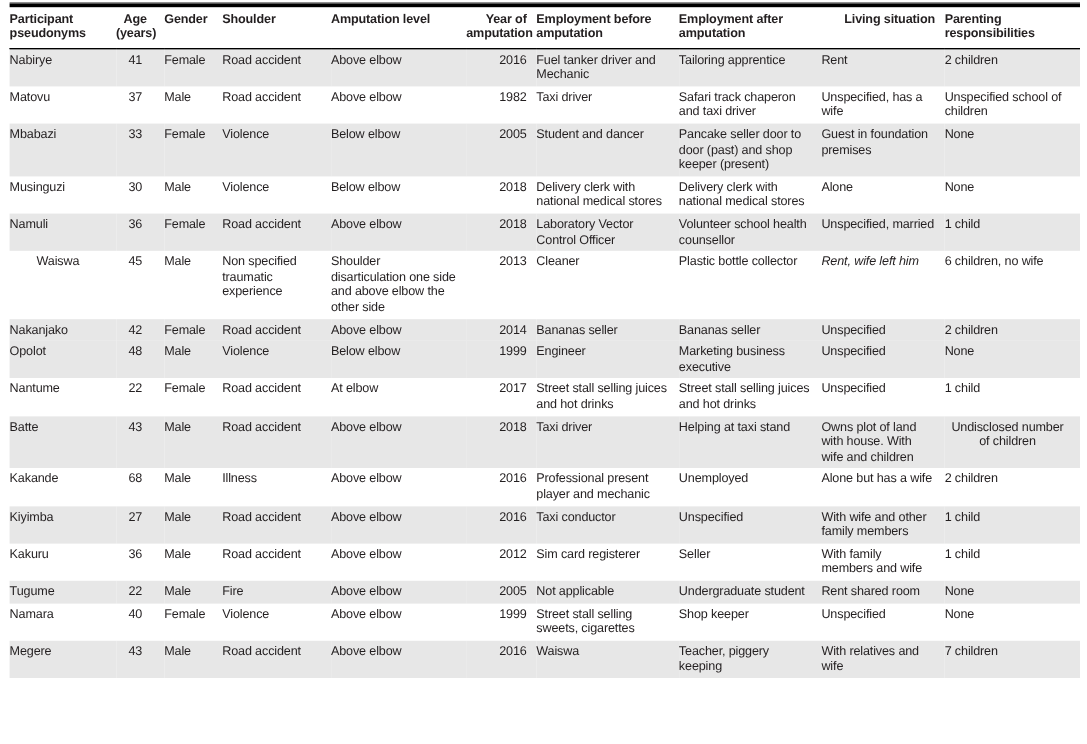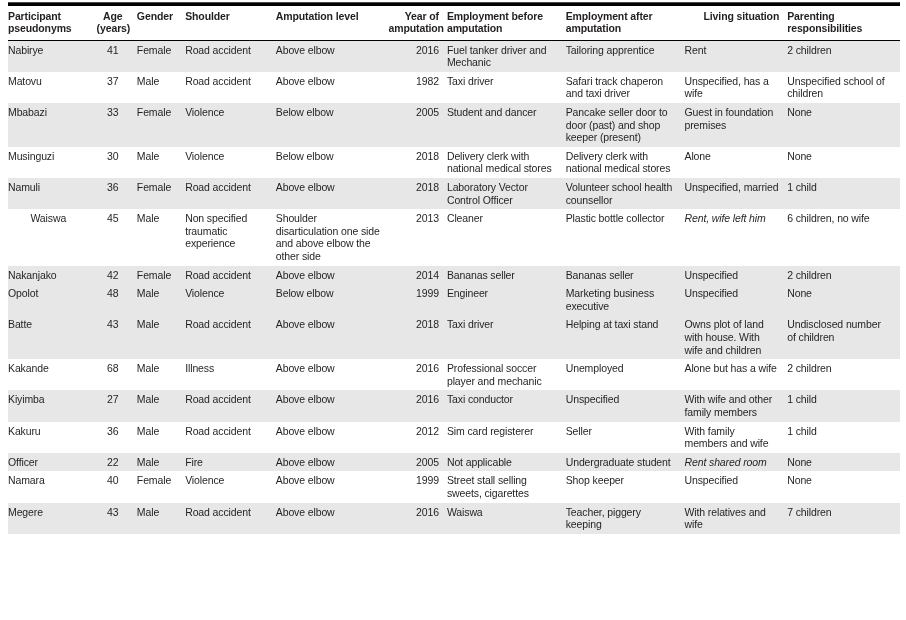--- a/index.html
+++ b/index.html
@@ -179,40 +179,52 @@
           <td style="text-align: center;">48</td>
           <td style="text-align: left;">Male</td>
           <td style="text-align: left;">Violence</td>
           <td style="text-align: left;">Below elbow</td>
           <td style="text-align: right;">1999</td>
           <td style="text-align: left; margin-top: 16px;">Engineer</td>
           <td style="text-align: left;">Marketing business executive</td>
           <td style="text-align: left;">Unspecified</td>
           <td style="text-align: left;">None</td>
         </tr>
+        <tr>
+          <td style="text-align: left;">Nantume</td>
+          <td style="text-align: center;">22</td>
+          <td style="text-align: left;">Female</td>
+          <td style="text-align: left;">Road accident</td>
+          <td style="text-align: left;">At elbow</td>
+          <td style="text-align: right;">2017</td>
+          <td style="text-align: left;">Street stall selling juices and hot drinks</td>
+          <td style="text-align: left;">Street stall selling juices and hot drinks</td>
+          <td style="text-align: left;">Unspecified</td>
+          <td style="text-align: left;">1 child</td>
+        </tr>
         <tr class="stripe" style="background: rgb(231, 231, 231);">
           <td style="text-align: left;">Batte</td>
           <td style="text-align: center;">43</td>
           <td style="text-align: left;">Male</td>
           <td style="text-align: left;">Road accident</td>
           <td style="text-align: left;">Above elbow</td>
           <td style="text-align: right;">2018</td>
           <td style="text-align: left;">Taxi driver</td>
           <td style="text-align: left;">Helping at taxi stand</td>
           <td style="text-align: left;">Owns plot of land with house. With wife and children</td>
-          <td style="text-align: left;">Undisclosed number of children</td>
+          <td style="text-align: center;">Undisclosed number of children</td>
         </tr>
         <tr>
           <td style="text-align: left;">Kakande</td>
           <td style="text-align: center;">68</td>
           <td style="text-align: left;">Male</td>
           <td style="text-align: left;">Illness</td>
           <td style="text-align: left;">Above elbow</td>
           <td style="text-align: right;">2016</td>
-          <td style="text-align: left;">Professional soccer player and mechanic</td>
+          <td style="text-align: left;">Professional present player and mechanic</td>
           <td style="text-align: left;">Unemployed</td>
           <td style="text-align: left;">Alone but has a wife</td>
           <td style="text-align: left;">2 children</td>
         </tr>
         <tr class="stripe" style="background: rgb(231, 231, 231);">
           <td style="text-align: left;">Kiyimba</td>
           <td style="text-align: center;">27</td>
           <td style="text-align: left;">Male</td>
           <td style="text-align: left;">Road accident</td>
           <td style="text-align: left;">Above elbow</td>
@@ -228,29 +240,29 @@
           <td style="text-align: left;">Male</td>
           <td style="text-align: left;">Road accident</td>
           <td style="text-align: left;">Above elbow</td>
           <td style="text-align: right;">2012</td>
           <td style="text-align: left;">Sim card registerer</td>
           <td style="text-align: left;">Seller</td>
           <td style="text-align: left;">With family members and wife</td>
           <td style="text-align: left;">1 child</td>
         </tr>
         <tr class="stripe" style="background: rgb(231, 231, 231);">
-          <td style="text-align: left;">Officer</td>
+          <td style="text-align: left;">Tugume</td>
           <td style="text-align: center;">22</td>
           <td style="text-align: left;">Male</td>
           <td style="text-align: left;">Fire</td>
           <td style="text-align: left;">Above elbow</td>
           <td style="text-align: right;">2005</td>
           <td style="text-align: left;">Not applicable</td>
           <td style="text-align: left;">Undergraduate student</td>
-          <td style="text-align: left; font-style: italic;">Rent shared room</td>
+          <td style="text-align: left;">Rent shared room</td>
           <td style="text-align: left;">None</td>
         </tr>
         <tr>
           <td style="text-align: left;">Namara</td>
           <td style="text-align: center;">40</td>
           <td style="text-align: left;">Female</td>
           <td style="text-align: left;">Violence</td>
           <td style="text-align: left;">Above elbow</td>
           <td style="text-align: right;">1999</td>
           <td style="text-align: left;">Street stall selling sweets, cigarettes</td>

